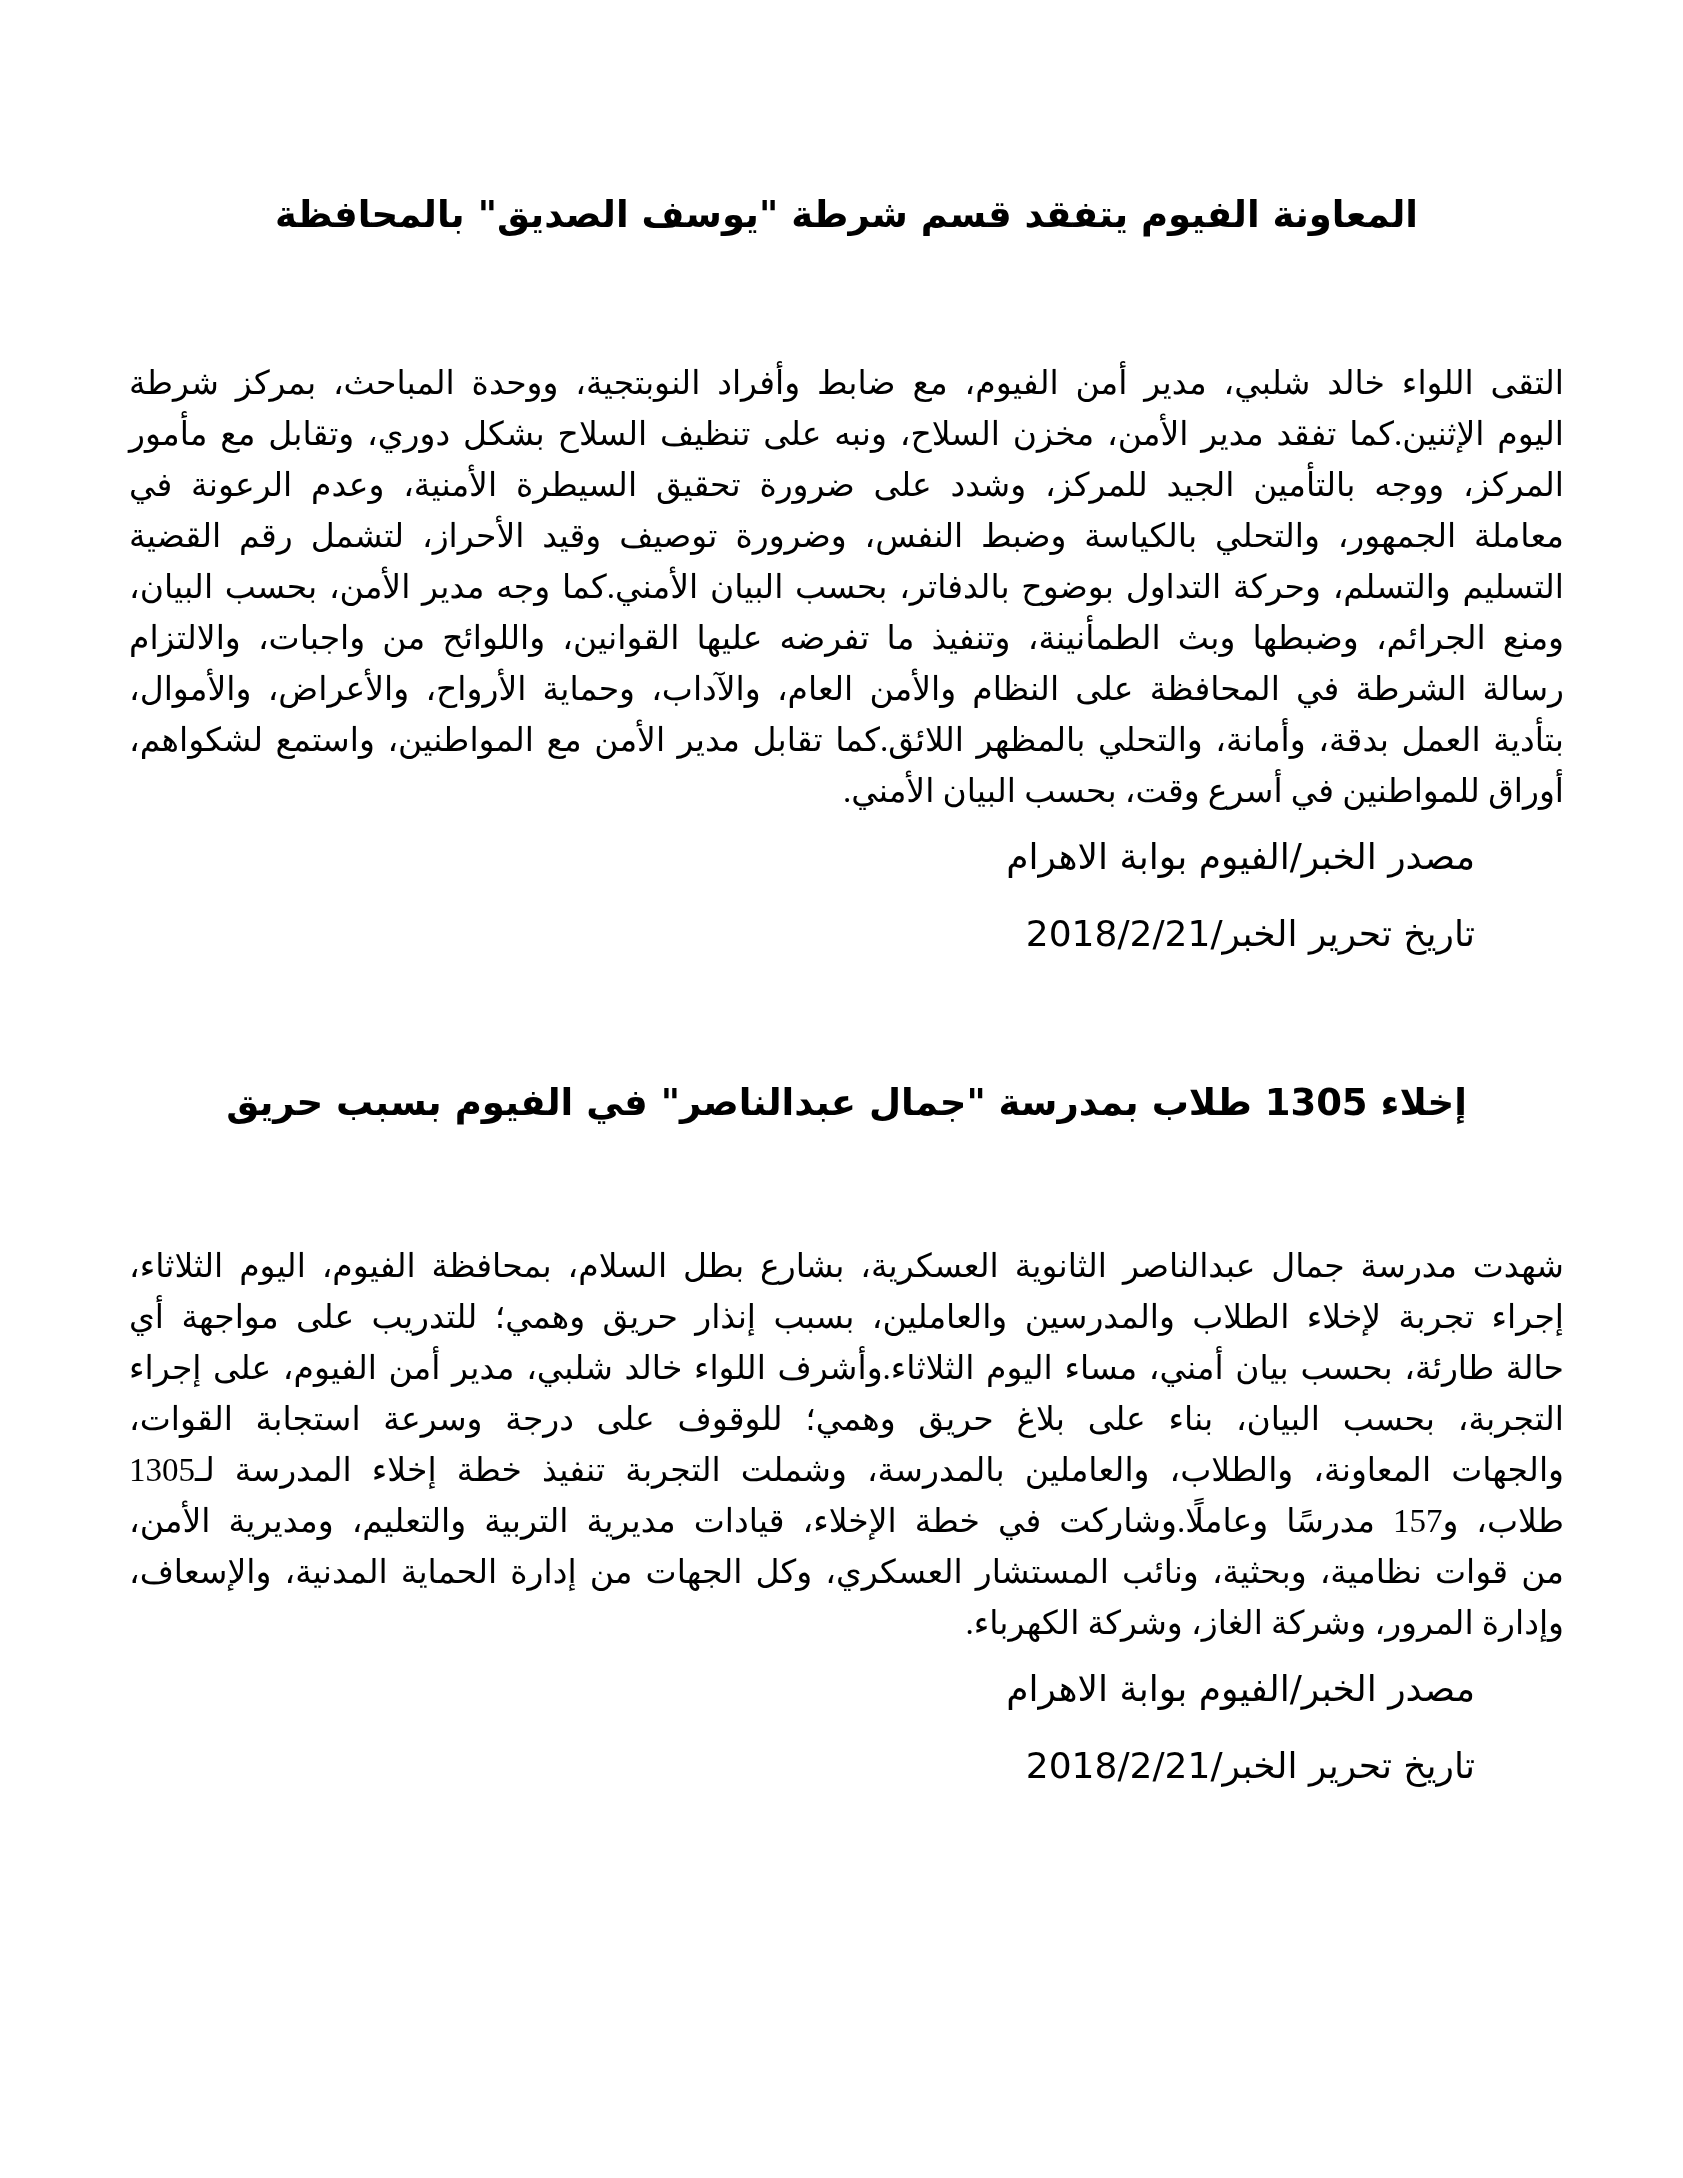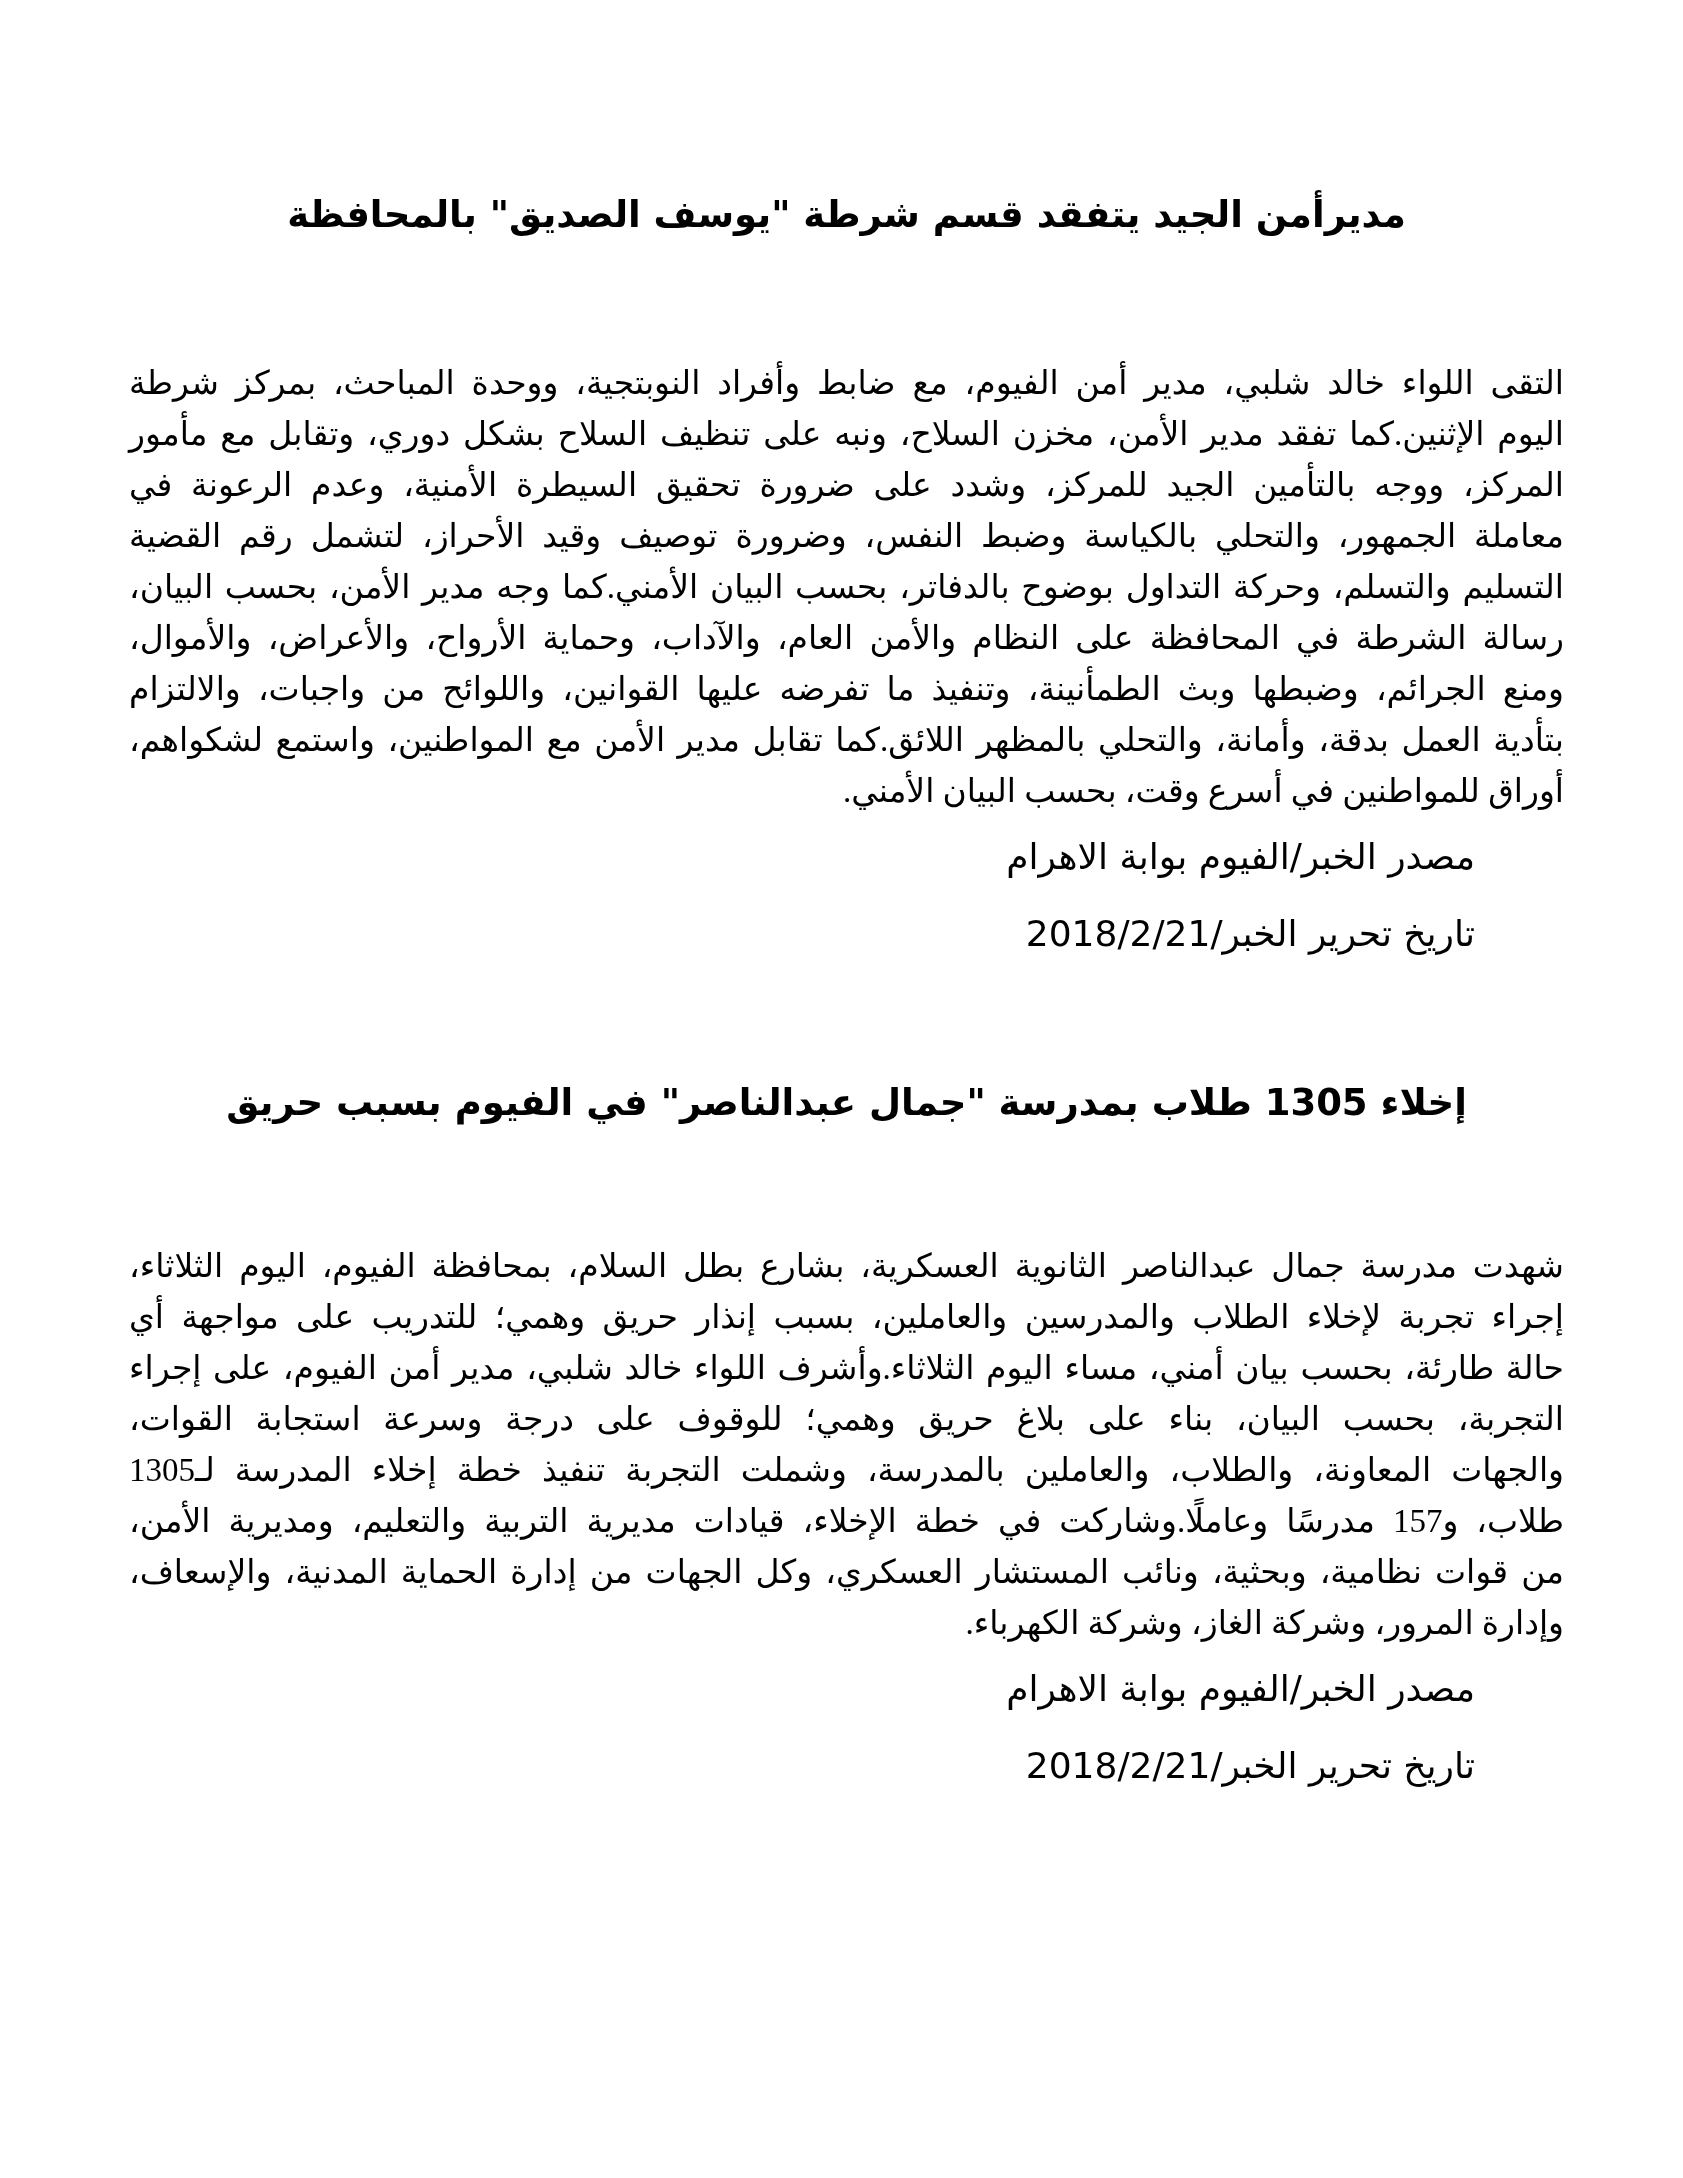--- a/index.html
+++ b/index.html
@@ -48,29 +48,29 @@
   }
   .source { padding-top: 14px; }
   .date { padding-top: 26px; }
 </style>
 </head>
 <body>
 
 <div class="page">
 
   <section class="article">
-    <h1 class="title title-1">مديرأمن الجيد يتفقد قسم شرطة "يوسف الصديق" بالمحافظة</h1>
+    <h1 class="title title-1">المعاونة الفيوم يتفقد قسم شرطة "يوسف الصديق" بالمحافظة</h1>
     <div class="body body-1">
       <div class="bl">التقى اللواء خالد شلبي، مدير أمن الفيوم، مع ضابط وأفراد النوبتجية، ووحدة المباحث، بمركز شرطة</div>
       <div class="bl">اليوم الإثنين.كما تفقد مدير الأمن، مخزن السلاح، ونبه على تنظيف السلاح بشكل دوري، وتقابل مع مأمور</div>
       <div class="bl">المركز، ووجه بالتأمين الجيد للمركز، وشدد على ضرورة تحقيق السيطرة الأمنية، وعدم الرعونة في</div>
       <div class="bl">معاملة الجمهور، والتحلي بالكياسة وضبط النفس، وضرورة توصيف وقيد الأحراز، لتشمل رقم القضية</div>
       <div class="bl">التسليم والتسلم، وحركة التداول بوضوح بالدفاتر، بحسب البيان الأمني.كما وجه مدير الأمن، بحسب البيان،</div>
+      <div class="bl">ومنع الجرائم، وضبطها وبث الطمأنينة، وتنفيذ ما تفرضه عليها القوانين، واللوائح من واجبات، والالتزام</div>
       <div class="bl">رسالة الشرطة في المحافظة على النظام والأمن العام، والآداب، وحماية الأرواح، والأعراض، والأموال،</div>
-      <div class="bl">ومنع الجرائم، وضبطها وبث الطمأنينة، وتنفيذ ما تفرضه عليها القوانين، واللوائح من واجبات، والالتزام</div>
       <div class="bl">بتأدية العمل بدقة، وأمانة، والتحلي بالمظهر اللائق.كما تقابل مدير الأمن مع المواطنين، واستمع لشكواهم،</div>
       <div class="bl short">أوراق للمواطنين في أسرع وقت، بحسب البيان الأمني.</div>
     </div>
     <div class="meta source">مصدر الخبر/الفيوم بوابة الاهرام</div>
     <div class="meta date">تاريخ تحرير الخبر/2018/2/21</div>
   </section>
 
   <section class="article">
     <h1 class="title title-2">إخلاء 1305 طلاب بمدرسة "جمال عبدالناصر" في الفيوم بسبب حريق</h1>
     <div class="body body-2">

